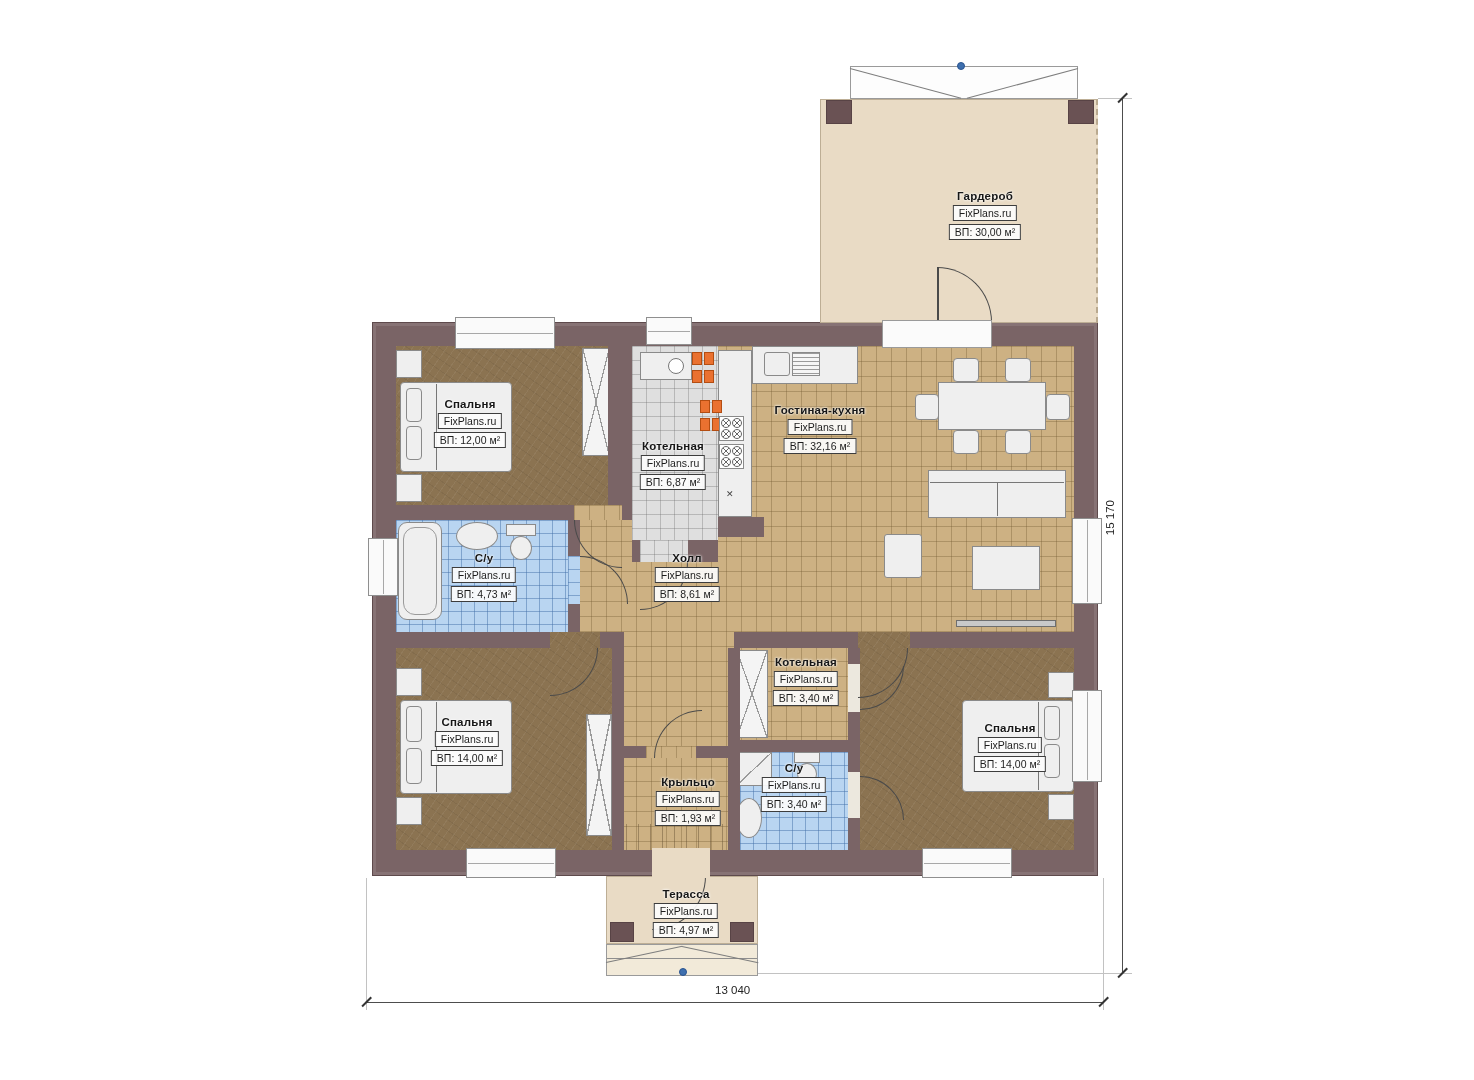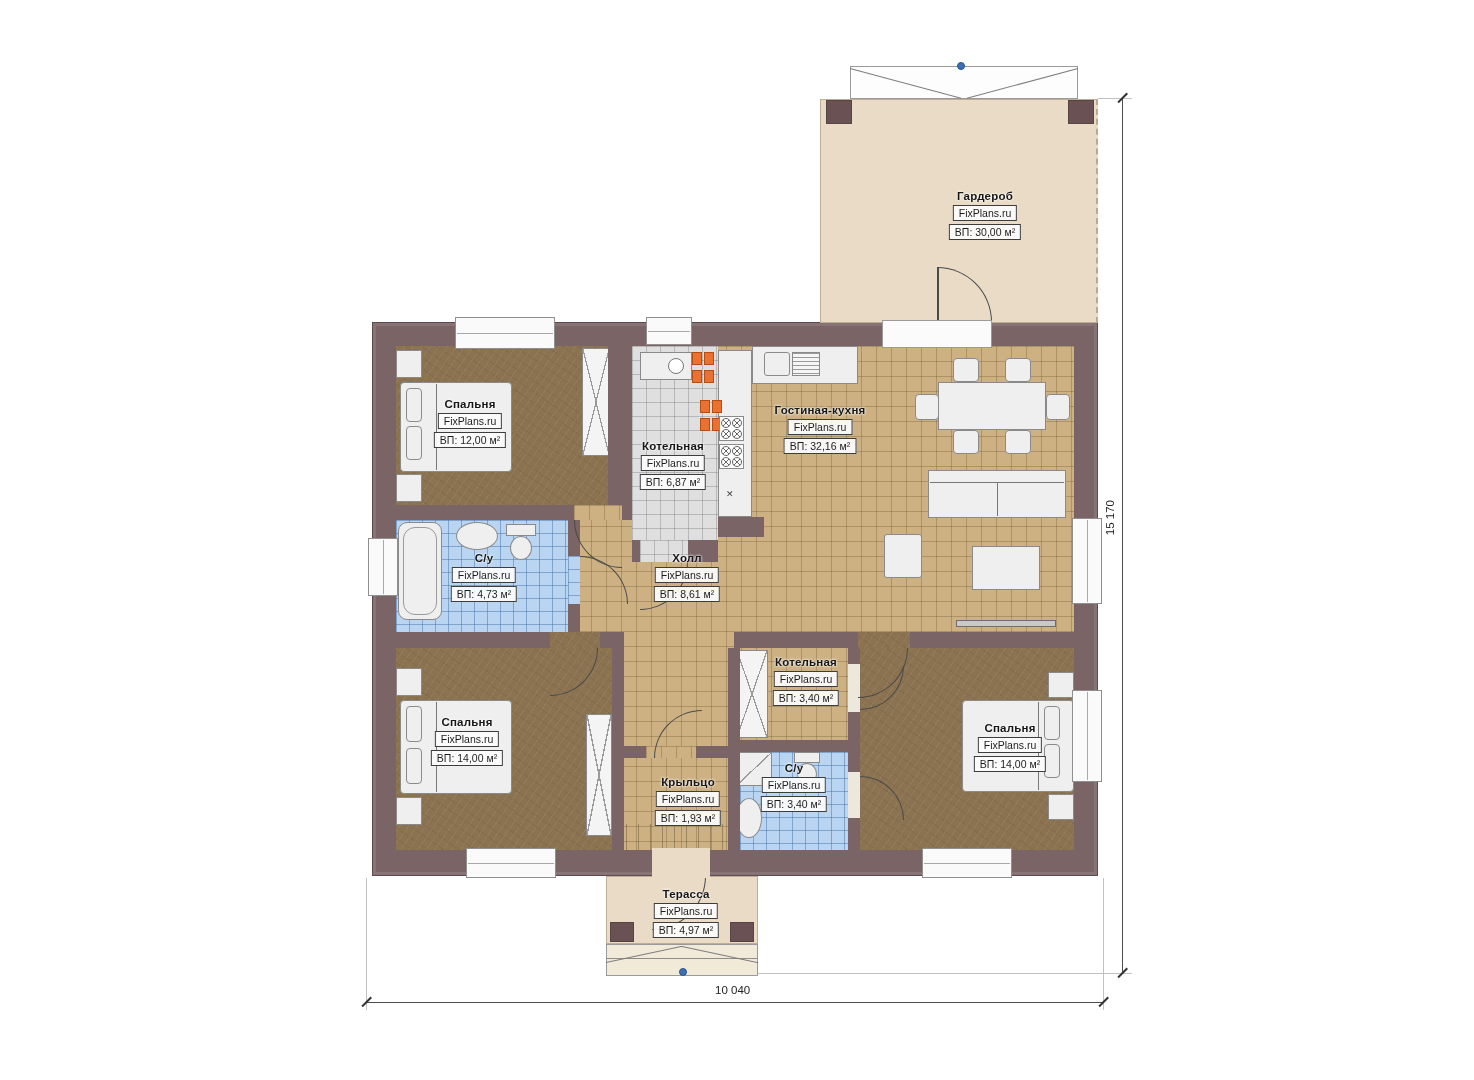--- a/index.html
+++ b/index.html
@@ -290,15 +290,15 @@
   <div class="dim" style="left:1122px;top:99px;width:1.4px;height:875px;"></div>
   <div class="tick" style="left:1116px;top:97px;"></div>
   <div class="tick" style="left:1116px;top:972px;"></div>
   <div class="dimlbl vert" style="left:1104px;top:500px;">15 170</div>
 
   <div class="ext" style="left:366px;top:878px;width:1px;height:132px;"></div>
   <div class="ext" style="left:1103px;top:878px;width:1px;height:132px;"></div>
   <div class="dim" style="left:366px;top:1002px;width:738px;height:1.4px;"></div>
   <div class="tick" style="left:360px;top:1001px;"></div>
   <div class="tick" style="left:1097px;top:1001px;"></div>
-  <div class="dimlbl" style="left:715px;top:984px;">10 040</div>
+  <div class="dimlbl" style="left:715px;top:984px;">13 040</div>
 
 </div>
 
 </body></html>

